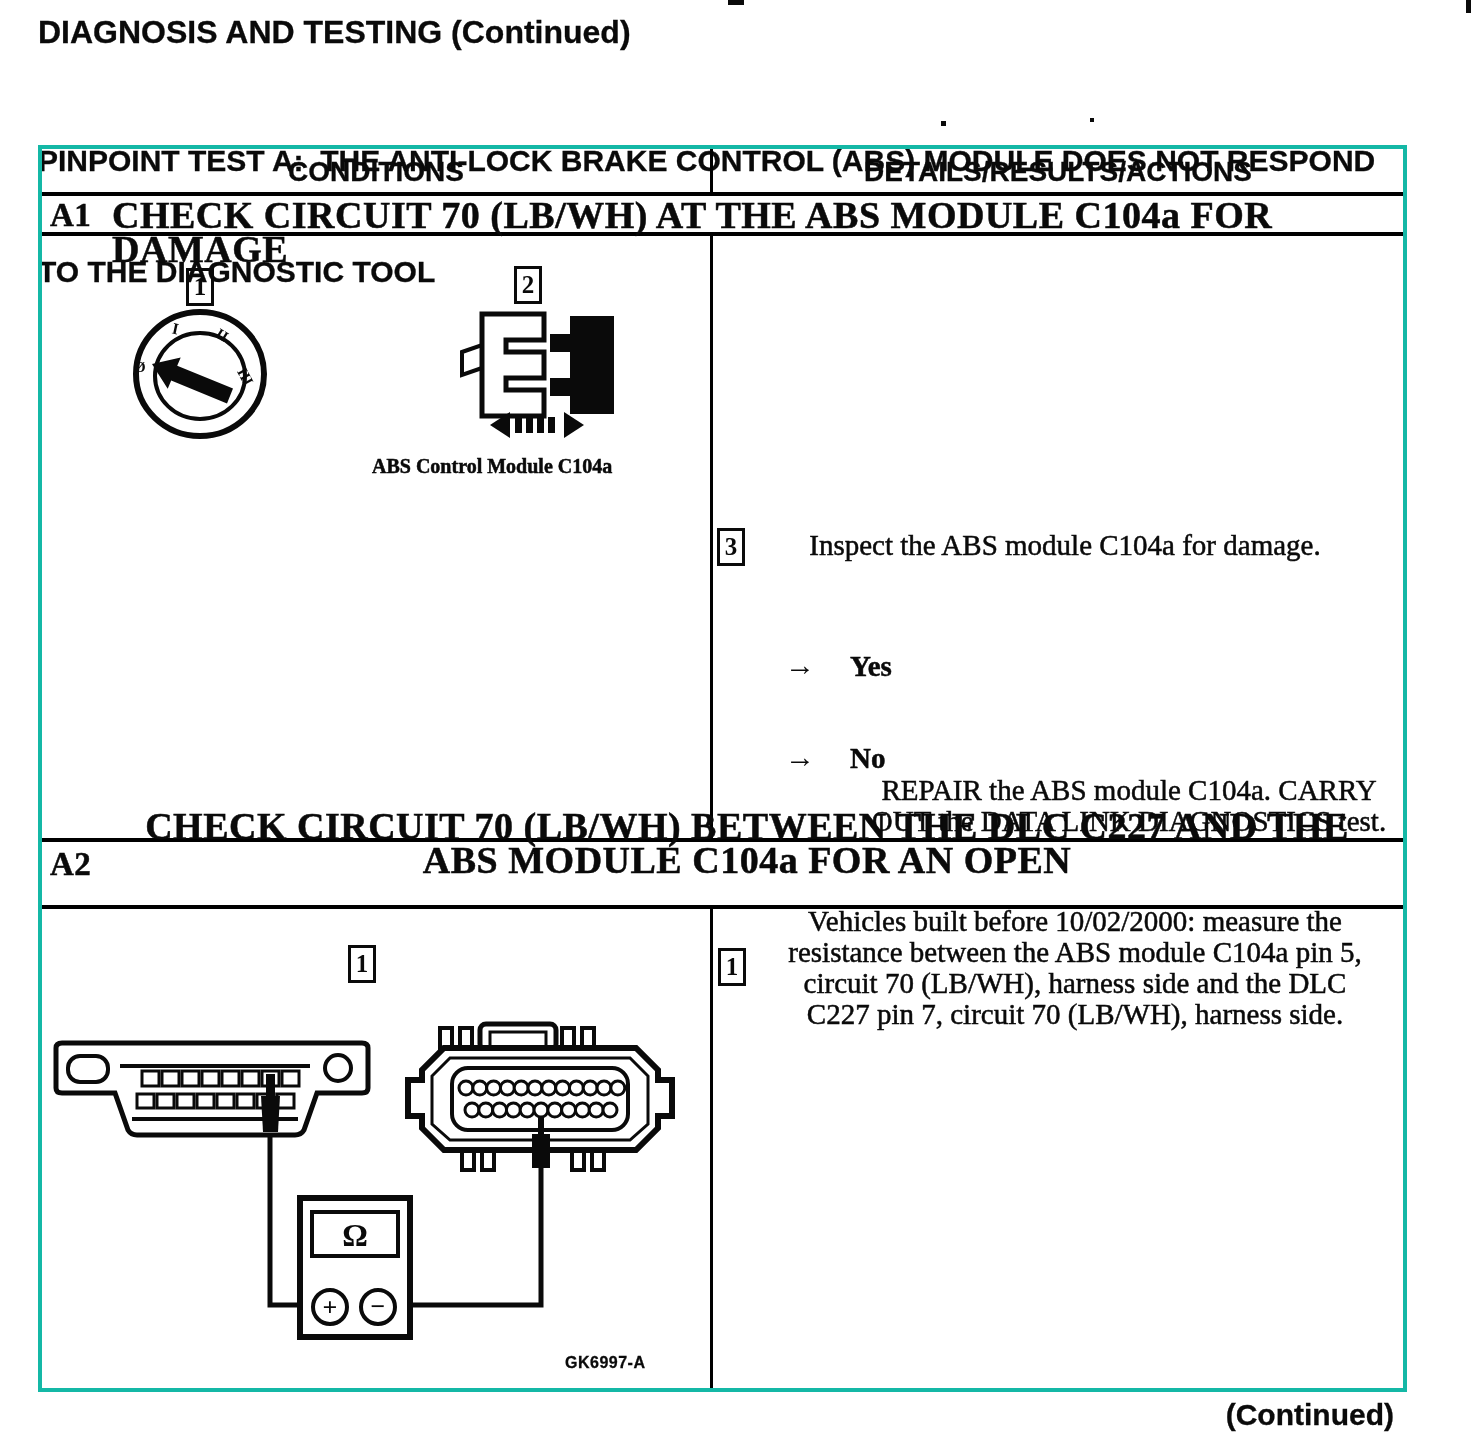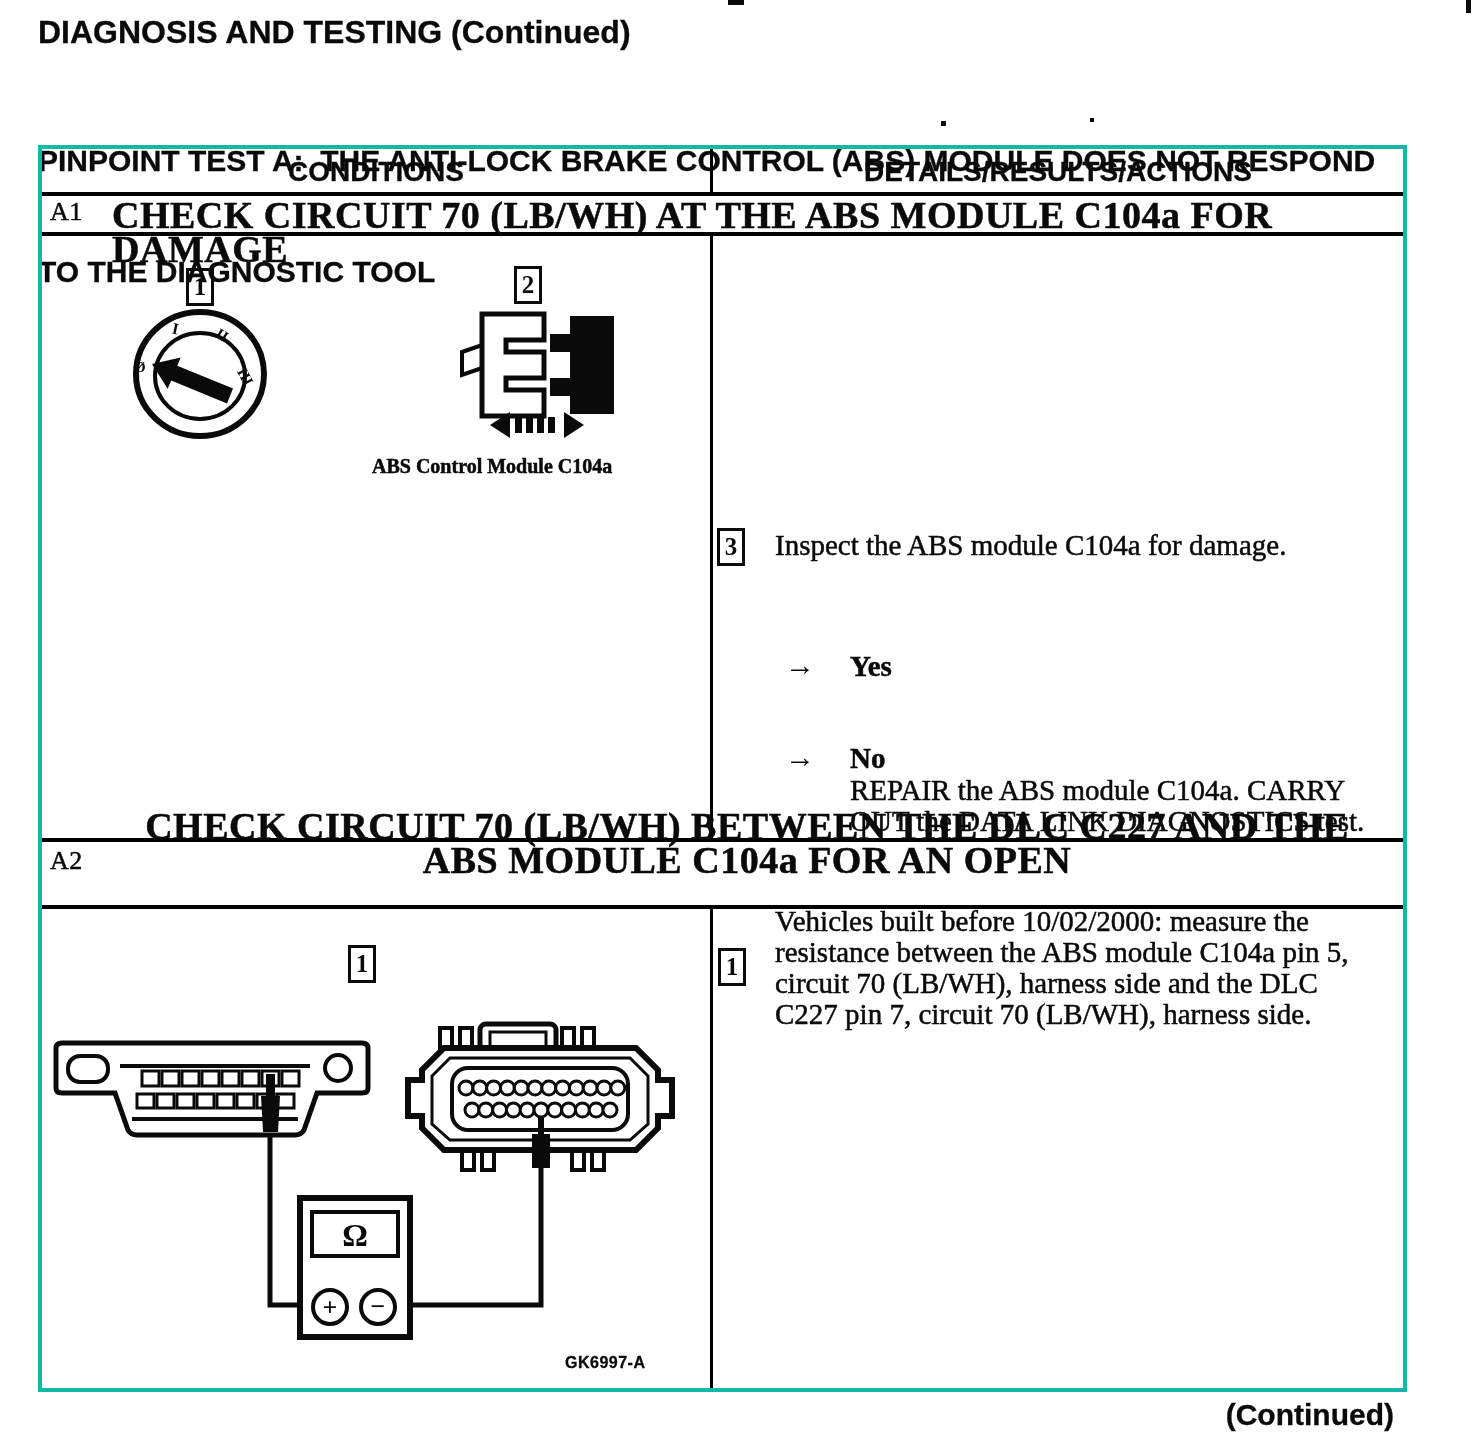--- a/index.html
+++ b/index.html
@@ -9,23 +9,23 @@
   .sans{font-family:"Liberation Sans",sans-serif;}
   .serif{font-family:"Liberation Serif",serif;}
   .ink{-webkit-text-stroke:0.5px #0a0a0a;}
   .ink-lite{-webkit-text-stroke:0.3px #0a0a0a;}
   .page-title{font-size:32px;font-weight:700;letter-spacing:0;}
   .page-subtitle{font-size:30px;font-weight:700;line-height:37px;white-space:pre-wrap;}
   .frame{border:4px solid #14b8a6;box-sizing:border-box;}
   .hline{background:#000;height:4px;left:0;width:100%;position:absolute;}
   .vline{background:#000;width:3px;position:absolute;}
   .cell-header{font-size:28px;font-weight:700;text-align:center;}
-  .row-id{font-size:26px;font-weight:400;letter-spacing:0.5px;}
+  .row-id{font-size:33px;font-weight:700;letter-spacing:0.5px;}
   .row-title{font-size:38px;font-weight:700;letter-spacing:0.5px;line-height:34px;}
-  .body-text{font-size:29px;line-height:31px;}
+  .body-text{font-size:29px;line-height:31px;text-align:center;}
   .numbox{width:28px;height:38px;border:3px solid #0a0a0a;box-sizing:border-box;
           display:flex;align-items:center;justify-content:center;
           font-size:25px;font-weight:700;}
   .bold{font-weight:700;}
   .arrow-glyph{font-size:30px;font-weight:700;}
   .fig-label{font-size:20px;font-weight:700;text-align:left;}
   .fig-id{font-size:16px;font-weight:700;letter-spacing:0.5px;}
   .footer{font-size:30px;font-weight:700;}
   .artifact{background:#0a0a0a;position:absolute;}
   svg text{font-family:"Liberation Serif",serif;fill:#0a0a0a;}

